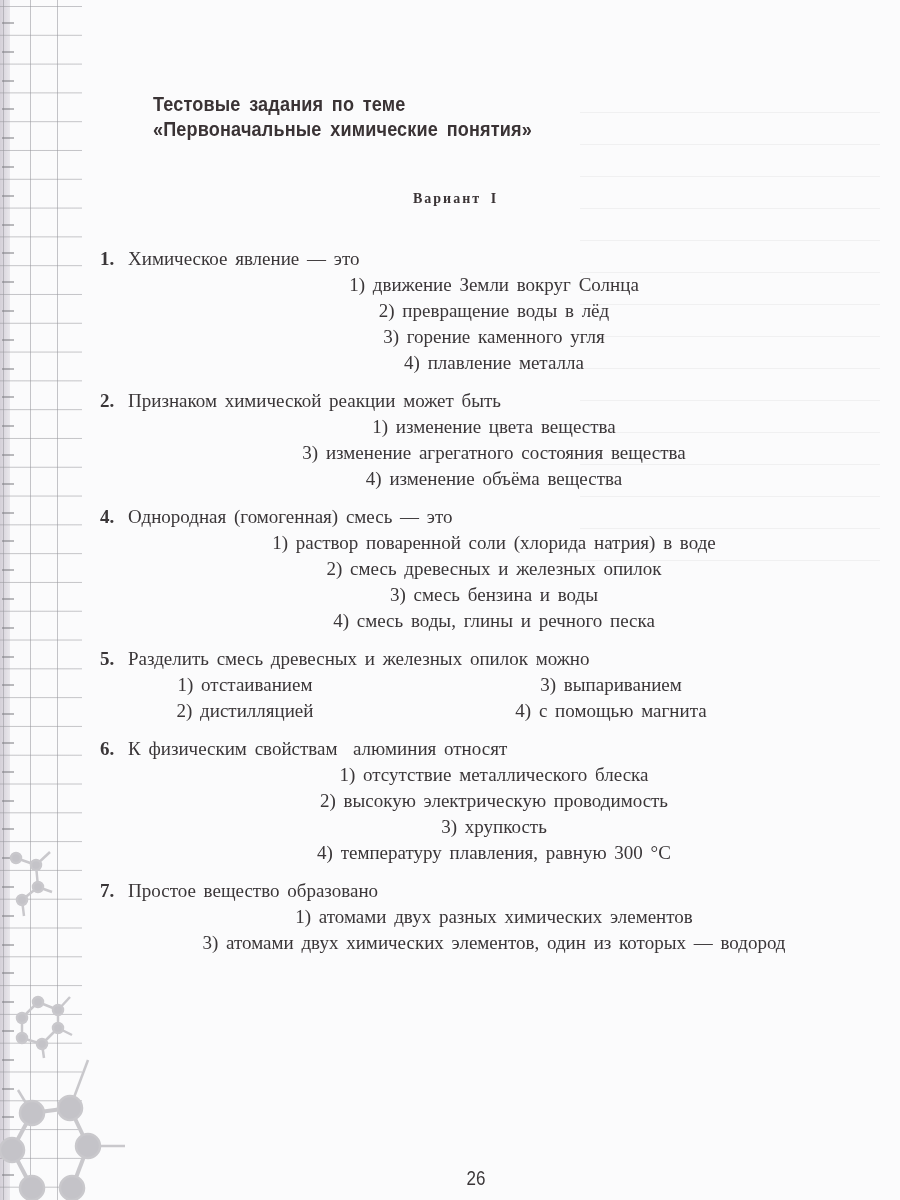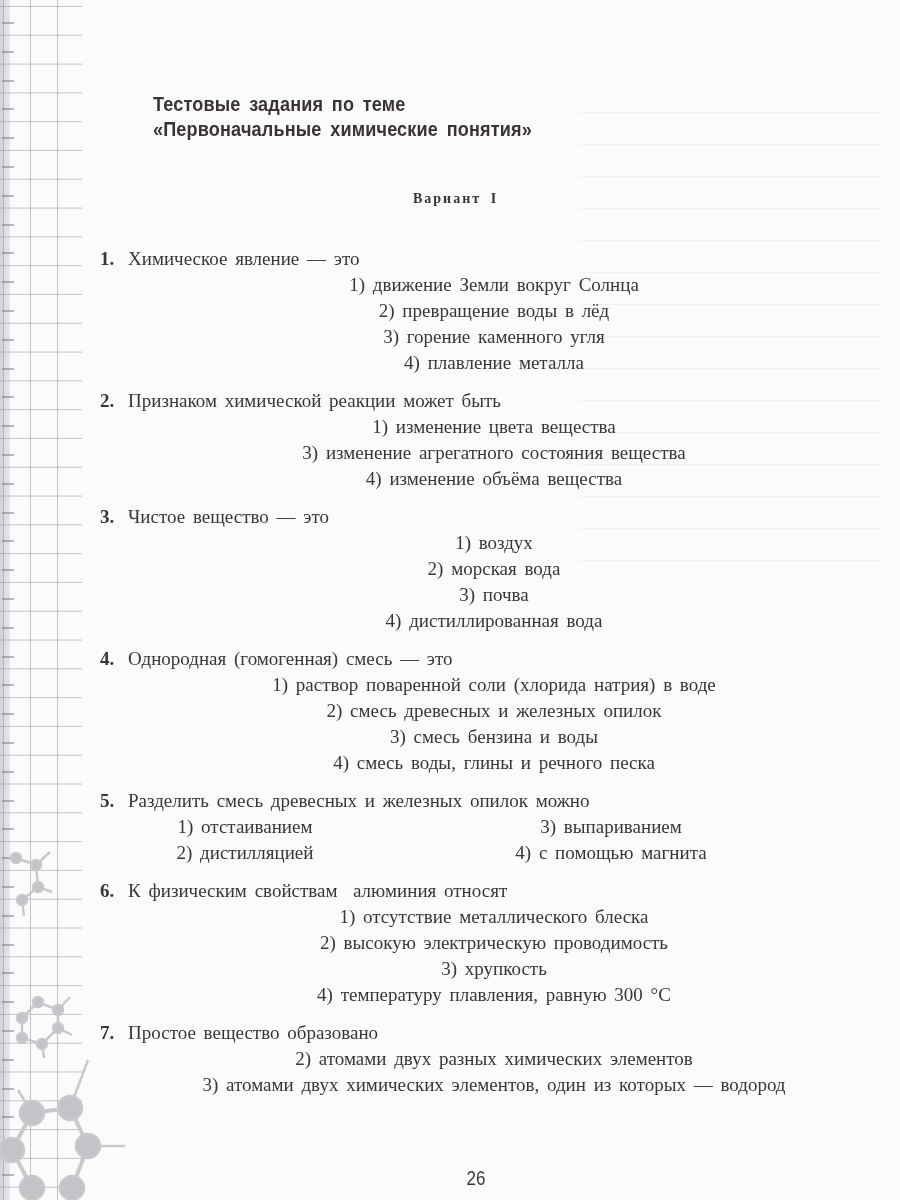--- a/index.html
+++ b/index.html
@@ -147,27 +147,20 @@
     <div class="opt">4) плавление металла</div>
   </div>
 
   <div class="q">
     <div class="q-title"><span class="q-num">2.</span><span>Признаком химической реакции может быть</span></div>
     <div class="opt">1) изменение цвета вещества</div>
     <div class="opt">3) изменение агрегатного состояния вещества</div>
     <div class="opt">4) изменение объёма вещества</div>
   </div>
 
-  <div class="q">
-    <div class="q-title"><span class="q-num">3.</span><span>Чистое вещество — это</span></div>
-    <div class="opt">1) воздух</div>
-    <div class="opt">2) морская вода</div>
-    <div class="opt">3) почва</div>
-    <div class="opt">4) дистиллированная вода</div>
-  </div>
 
   <div class="q">
     <div class="q-title"><span class="q-num">4.</span><span>Однородная (гомогенная) смесь — это</span></div>
     <div class="opt">1) раствор поваренной соли (хлорида натрия) в воде</div>
     <div class="opt">2) смесь древесных и железных опилок</div>
     <div class="opt">3) смесь бензина и воды</div>
     <div class="opt">4) смесь воды, глины и речного песка</div>
   </div>
 
   <div class="q">
@@ -183,19 +176,19 @@
   <div class="q">
     <div class="q-title"><span class="q-num">6.</span><span style="white-space:pre">К физическим свойствам  алюминия относят</span></div>
     <div class="opt">1) отсутствие металлического блеска</div>
     <div class="opt">2) высокую электрическую проводимость</div>
     <div class="opt">3) хрупкость</div>
     <div class="opt">4) температуру плавления, равную 300 °С</div>
   </div>
 
   <div class="q">
     <div class="q-title"><span class="q-num">7.</span><span>Простое вещество образовано</span></div>
-    <div class="opt">2) атомами двух разных химических элементов</div>
+    <div class="opt">1) атомами двух разных химических элементов</div>
     <div class="opt">3) атомами двух химических элементов, один из которых — водород</div>
   </div>
 
 </div>
 
 <div class="page-num">26</div>
 
 </body></html>

